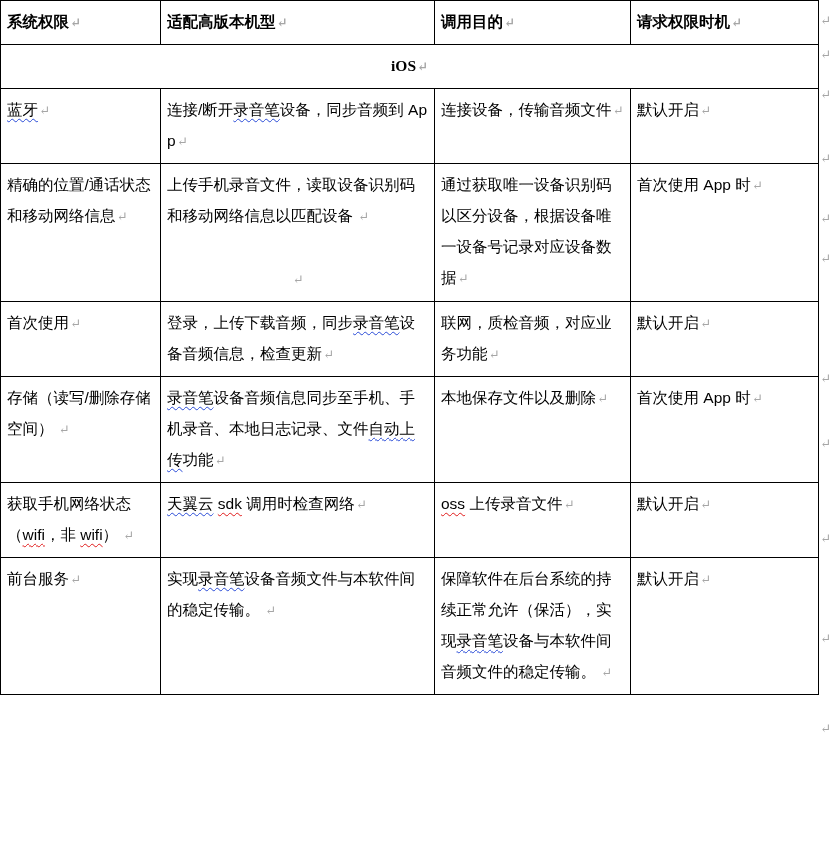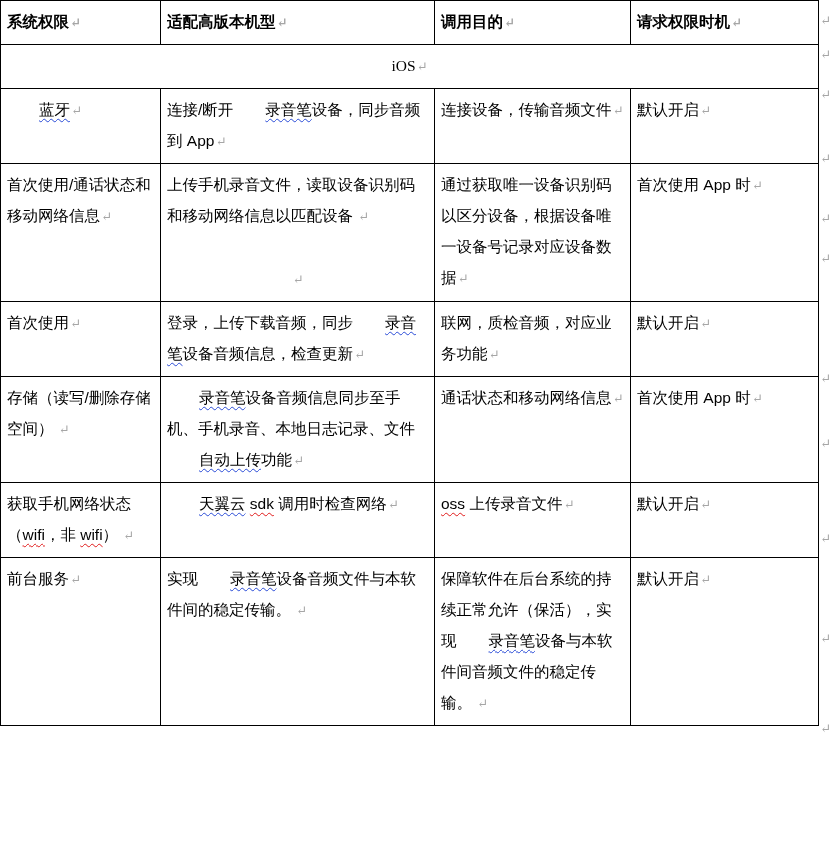--- a/index.html
+++ b/index.html
@@ -35,21 +35,21 @@
   td.head{
     font-weight:bold;
     line-height:26px;
     padding-top:4px;
     padding-bottom:4px;
   }
   tr.head-row td{height:24px;}
 
   td.section{
     text-align:center;
-    font-weight:normal;
+    font-weight:bold;
     font-family:"Liberation Serif","DejaVu Serif",serif;
     font-size:17px;
     line-height:20px;
     padding-top:6px;
     padding-bottom:9px;
   }
 
   
   .pilcrow{
     color:#a6a6a6;
@@ -63,21 +63,21 @@
 
   
   .sq{
     position:relative;
     display:inline;
     text-decoration: underline wavy;
     text-decoration-skip-ink:none;
     text-underline-offset:3px;
     text-decoration-thickness:1px;
   }
-  .sq.blue{text-decoration-color:#2a4bd7;margin-left:32px;}
+  .sq.blue{text-decoration-color:#2a4bd7;}
   .sq.red{text-decoration-color:#e01b1b;margin-top:12px;}
 
   
   .outer-marks{
     position:absolute;
     left:820px;top:0;width:12px;height:865px;
   }
   .outer-marks span{
     position:absolute;
     left:0;
@@ -116,39 +116,39 @@
       <tr>
         <td><span class="sq blue">蓝牙</span><span class="pilcrow">↵</span></td>
         <td><span>连接/断开<span class="sq blue">录音笔</span>设备，同步音频到 App</span><span class="pilcrow">↵</span></td>
         <td><span>连接设备，传输音频文件</span><span class="pilcrow">↵</span></td>
         <td><span>默认开启</span><span class="pilcrow">↵</span></td>
       </tr>
 
 
 
       <tr>
-        <td><span>首次使用/通话状态和移动网络信息</span><span class="pilcrow">↵</span></td>
+        <td><span>精确的位置/通话状态和移动网络信息</span><span class="pilcrow">↵</span></td>
         <td><span>上传手机录音文件，读取设备识别码和移动网络信息以匹配设备</span><span class="pilcrow sp">↵</span>
               <span class="empty-line"></span>
               <span style="display:block;text-align:center;"><span class="pilcrow">↵</span></span></td>
         <td><span>通过获取唯一设备识别码以区分设备，根据设备唯一设备号记录对应设备数据</span><span class="pilcrow">↵</span></td>
         <td><span>首次使用 App 时</span><span class="pilcrow">↵</span></td>
       </tr>
 
       <tr>
         <td><span>首次使用</span><span class="pilcrow">↵</span></td>
         <td><span>登录，上传下载音频，同步<span class="sq blue">录音笔</span>设备音频信息，检查更新</span><span class="pilcrow">↵</span></td>
         <td><span>联网，质检音频，对应业务功能</span><span class="pilcrow">↵</span></td>
         <td><span>默认开启</span><span class="pilcrow">↵</span></td>
       </tr>
 
       <tr>
         <td><span>存储（读写/删除存储空间）</span><span class="pilcrow sp">↵</span></td>
         <td><span><span class="sq blue">录音笔</span>设备音频信息同步至手机、手机录音、本地日志记录、文件<span class="sq blue">自动上传</span>功能</span><span class="pilcrow">↵</span></td>
-        <td><span>通话状态和移动网络信息</span><span class="pilcrow">↵</span></td>
+        <td><span>本地保存文件以及删除</span><span class="pilcrow">↵</span></td>
         <td><span>首次使用 App 时</span><span class="pilcrow">↵</span></td>
       </tr>
 
       <tr>
         <td><span>获取手机网络状态（<span class="sq red">wifi</span>，非 <span class="sq red">wifi</span>）</span><span class="pilcrow sp">↵</span></td>
         <td><span><span class="sq blue">天翼云</span> <span class="sq red">sdk</span> 调用时检查网络</span><span class="pilcrow">↵</span></td>
         <td><span><span class="sq red">oss</span> 上传录音文件</span><span class="pilcrow">↵</span></td>
         <td><span>默认开启</span><span class="pilcrow">↵</span></td>
       </tr>
 

